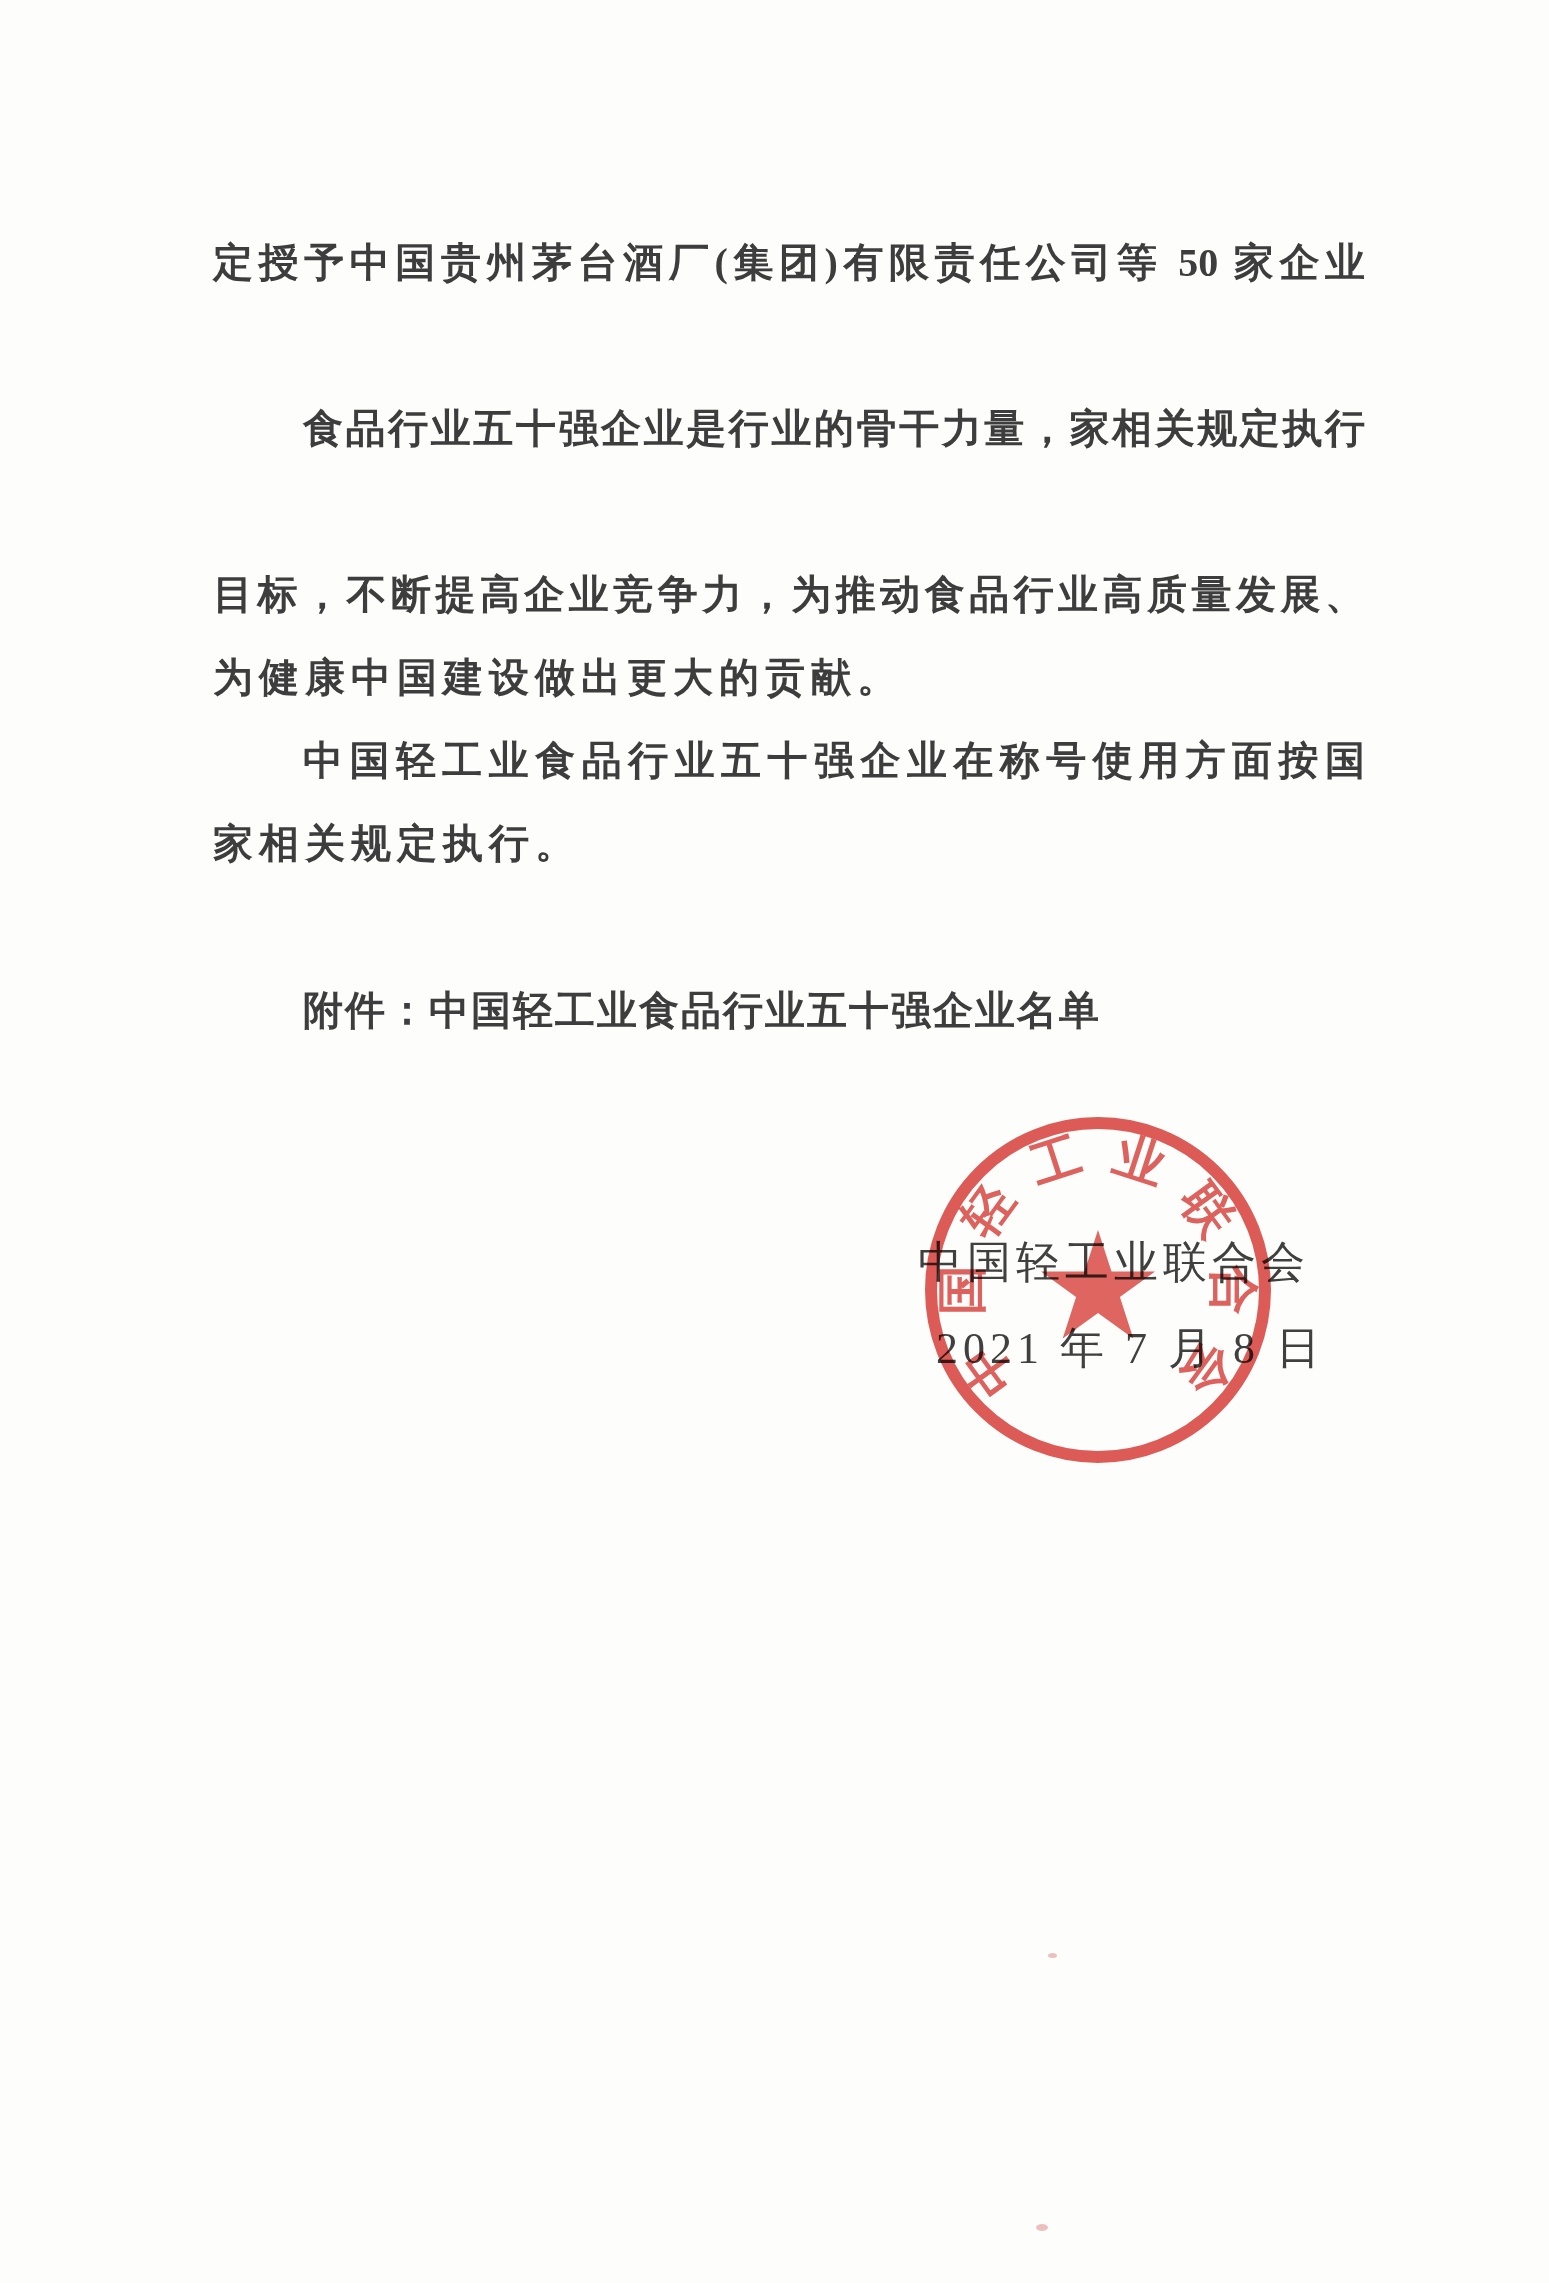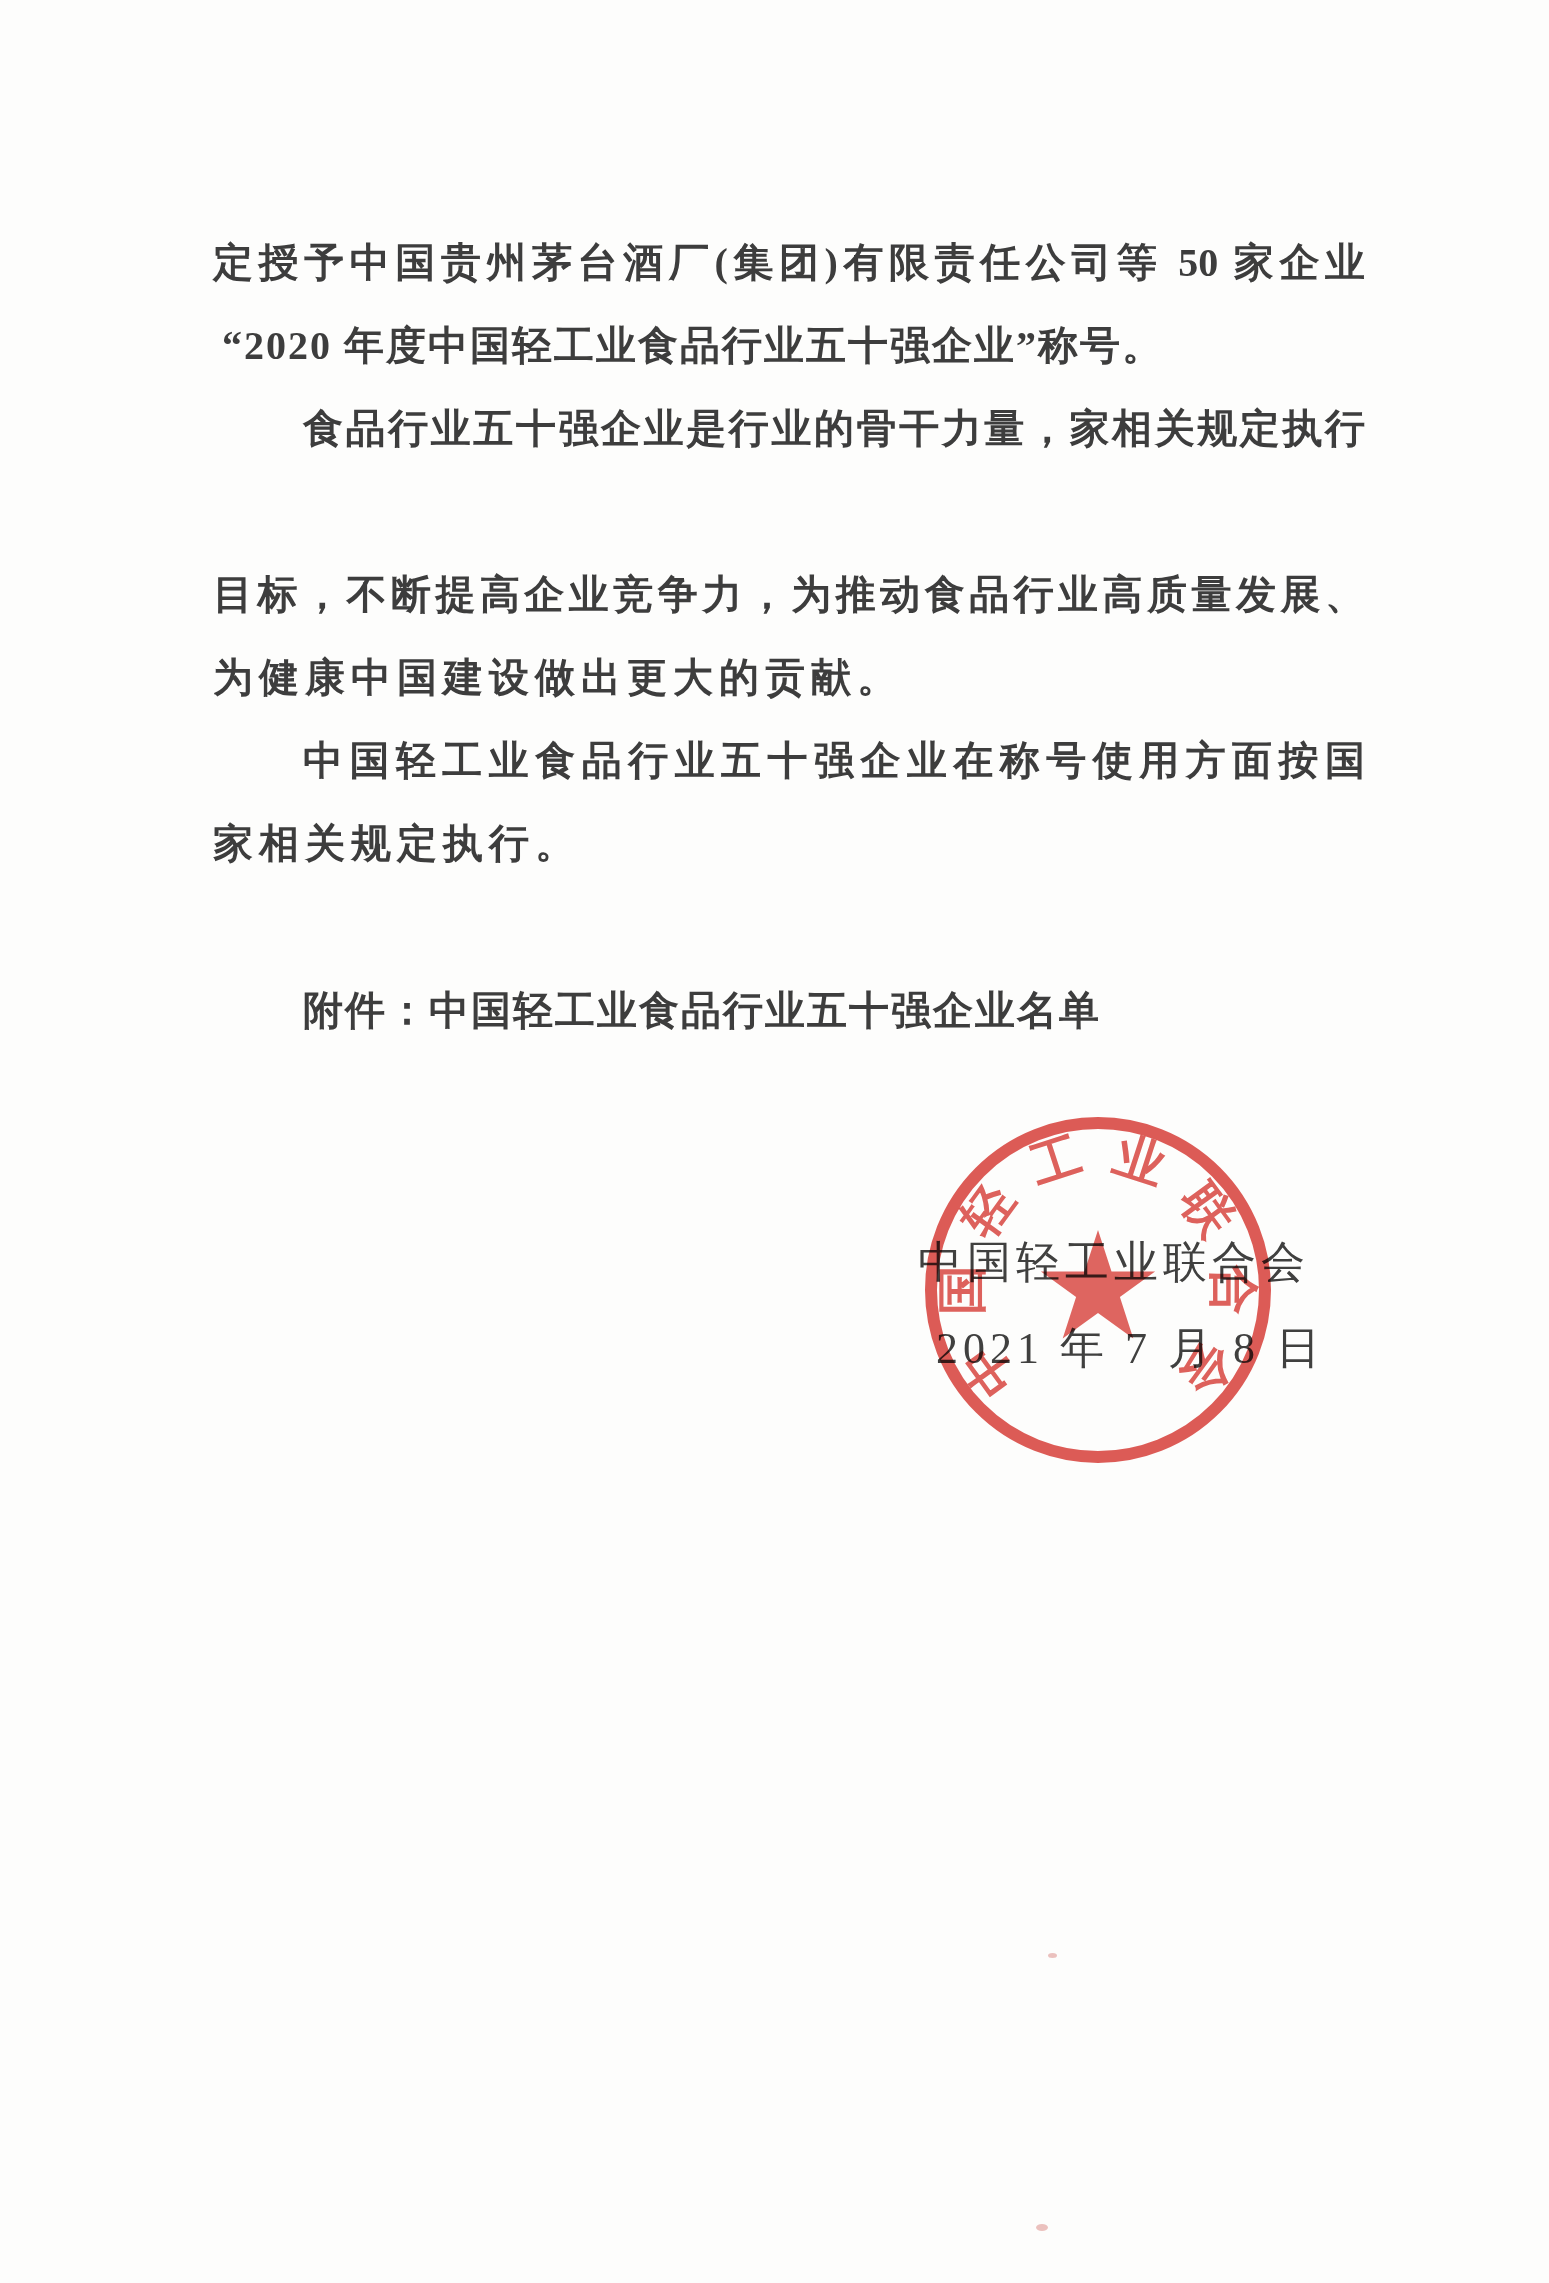--- a/index.html
+++ b/index.html
@@ -62,21 +62,20 @@
   }
   .speck-1{left:1048px;top:1953px;width:9px;height:5px;}
   .speck-2{left:1036px;top:2224px;width:12px;height:7px;}
 </style>
 </head>
 <body>
 
 <div class="page">
 
   <div class="line justify w-full" style="top:240px">定授予中国贵州茅台酒厂(集团)有限责任公司等 50 家企业</div>
-  <div class="line quote-line" style="top:323px">“2020 年度中国轻工业食品行业五十强企业”称号。</div>
   <div class="line justify indent" style="top:406px">食品行业五十强企业是行业的骨干力量，家相关规定执行</div>
   <div class="line justify w-full" style="top:572px">目标，不断提高企业竞争力，为推动食品行业高质量发展、</div>
   <div class="line" style="top:655px">为健康中国建设做出更大的贡献。</div>
   <div class="line justify indent" style="top:738px">中国轻工业食品行业五十强企业在称号使用方面按国</div>
   <div class="line indent tight" style="top:988px">附件：中国轻工业食品行业五十强企业名单</div>
 
   <div class="line" style="top:821px">家相关规定执行。</div>
 
   <svg class="seal" viewBox="0 0 376 376" aria-hidden="true">
 

